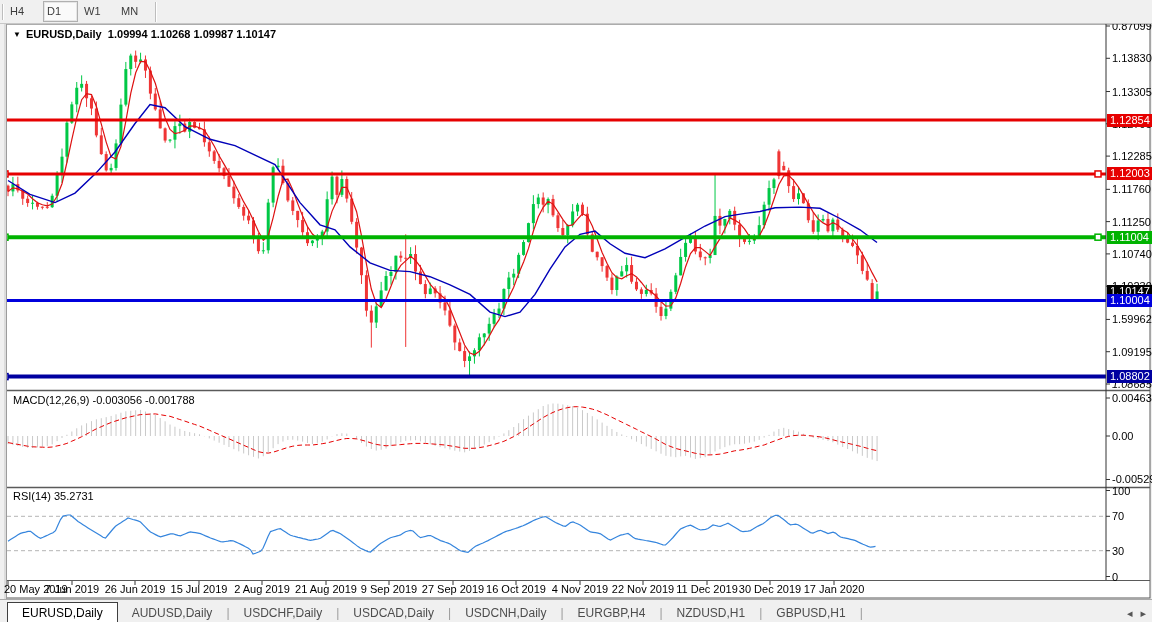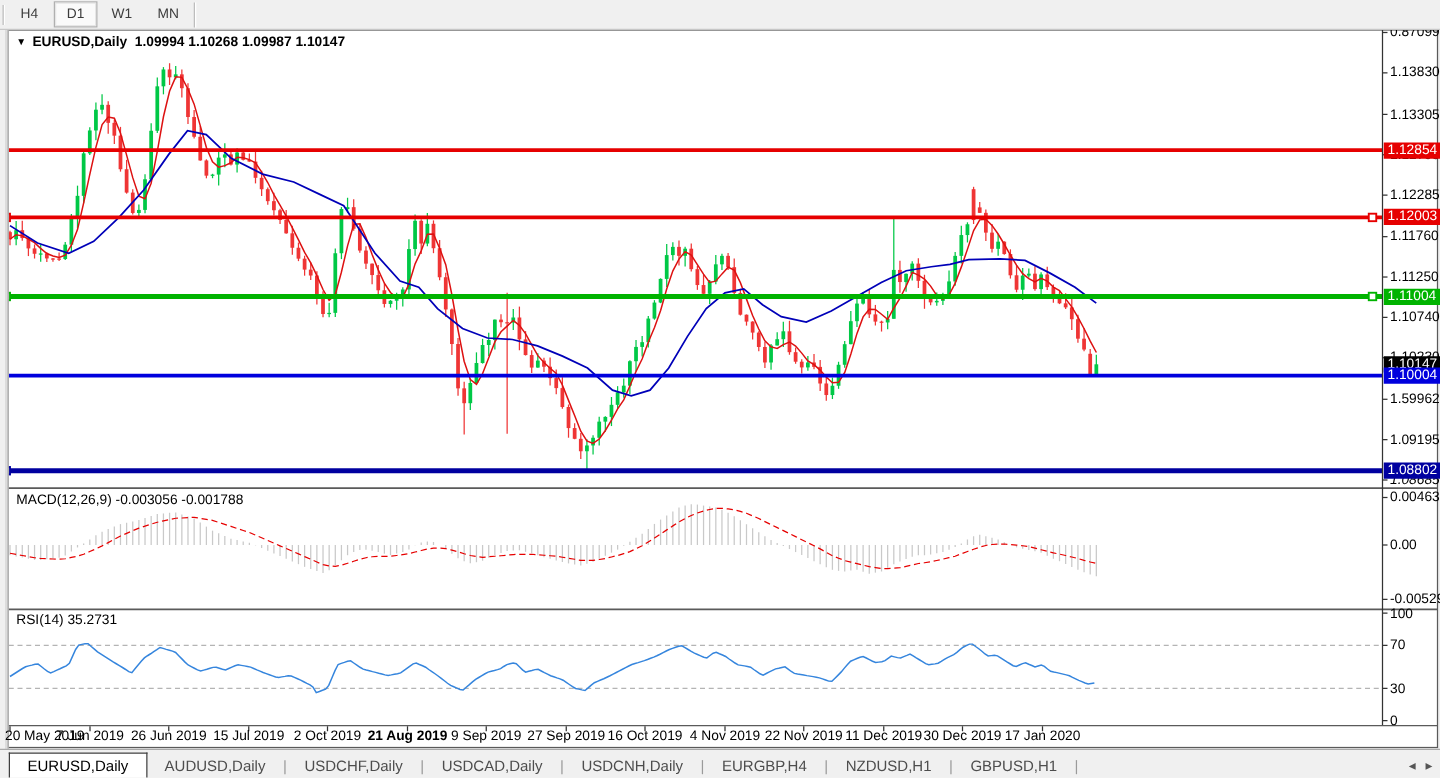--- a/index.html
+++ b/index.html
@@ -3,21 +3,21 @@
 <meta charset="utf-8">
 <style>
   html,body{margin:0;padding:0;background:#f0f0f0;width:1152px;height:622px;overflow:hidden;
     font-family:"Liberation Sans","DejaVu Sans",sans-serif;-webkit-font-smoothing:none;}
   #stage{position:relative;width:1152px;height:622px;}
   #chart-svg{position:absolute;left:0;top:0;z-index:1;}
   .ovl{position:absolute;z-index:3;}
   
   #toolbar{left:0;top:0;width:1152px;height:23px;background:#f0f0f0;border-bottom:1px solid #c7c7c7;display:flex;align-items:center;z-index:4;}
   .tb-sep{width:1px;height:16px;background:#bdbdbd;margin:0 2px;box-shadow:1px 0 0 #ffffff;}
-  .tf-btn{min-width:27px;height:19px;line-height:19px;text-align:center;font-size:11px;color:#3c3c3c;
+  .tf-btn{min-width:27px;height:19px;line-height:19px;text-align:left;font-size:11px;color:#3c3c3c;
     padding:0 3px;margin:0 1px;border:1px solid transparent;cursor:default;}
   .tf-btn.active{background:#fafafa;border:1px solid #b0b0b0;box-shadow:inset 0 0 0 1px #e6e6e6;}
   
   #title-line{left:13px;top:28px;font-size:11px;font-weight:700;color:#000;white-space:pre;}
   #title-line .caret{font-size:8px;position:relative;top:-1px;margin-right:5px;}
   .pane-label{font-size:11px;color:#000;white-space:pre;}
   
   .axlbl{position:absolute;left:1112px;font-size:11px;color:#000;z-index:2;white-space:nowrap;}
   .badge{position:absolute;left:1107px;width:44px;height:13px;font-size:11px;line-height:13px;color:#fff;
     padding-left:3px;z-index:3;white-space:nowrap;}
@@ -680,22 +680,22 @@
       <div class="badge" style="top: 230.692px; background: rgb(0, 179, 0);">1.11004</div>
       <div class="badge" style="top: 284.945px; background: rgb(0, 0, 0);">1.10147</div>
       <div class="badge" style="top: 293.998px; background: rgb(0, 0, 221);">1.10004</div>
       <div class="badge" style="top: 370.093px; background: rgb(0, 0, 160);">1.08802</div>
     </div>
   <div id="date-labels">
       <div class="dlbl" style="left: 4px;">20 May 2019</div>
       <div class="dlbl" style="left: 72px; transform: translateX(-50%);">7 Jun 2019</div>
       <div class="dlbl" style="left: 135px; transform: translateX(-50%);">26 Jun 2019</div>
       <div class="dlbl" style="left: 199px; transform: translateX(-50%);">15 Jul 2019</div>
-      <div class="dlbl" style="left: 262px; transform: translateX(-50%);">2 Oct 2019</div>
-      <div class="dlbl" style="left: 326px; transform: translateX(-50%); font-weight: bold;">21 Aug 2019</div>
+      <div class="dlbl" style="left: 262px; transform: translateX(-50%);">2 Aug 2019</div>
+      <div class="dlbl" style="left: 326px; transform: translateX(-50%);">21 Aug 2019</div>
       <div class="dlbl" style="left: 389px; transform: translateX(-50%);">9 Sep 2019</div>
       <div class="dlbl" style="left: 453px; transform: translateX(-50%); text-align: center;">27 Sep 2019</div>
       <div class="dlbl" style="left: 516px; transform: translateX(-50%);">16 Oct 2019</div>
       <div class="dlbl" style="left: 580px; transform: translateX(-50%);">4 Nov 2019</div>
       <div class="dlbl" style="left: 643px; transform: translateX(-50%);">22 Nov 2019</div>
       <div class="dlbl" style="left: 707px; transform: translateX(-50%);">11 Dec 2019</div>
       <div class="dlbl" style="left: 770px; transform: translateX(-50%);">30 Dec 2019</div>
       <div class="dlbl" style="left: 834px; transform: translateX(-50%);">17 Jan 2020</div>
     </div>
 

